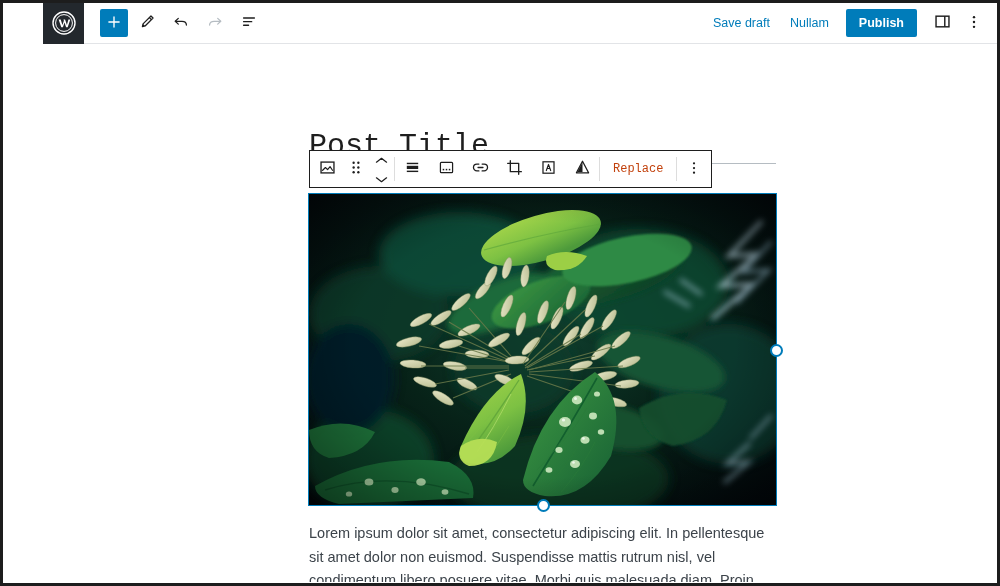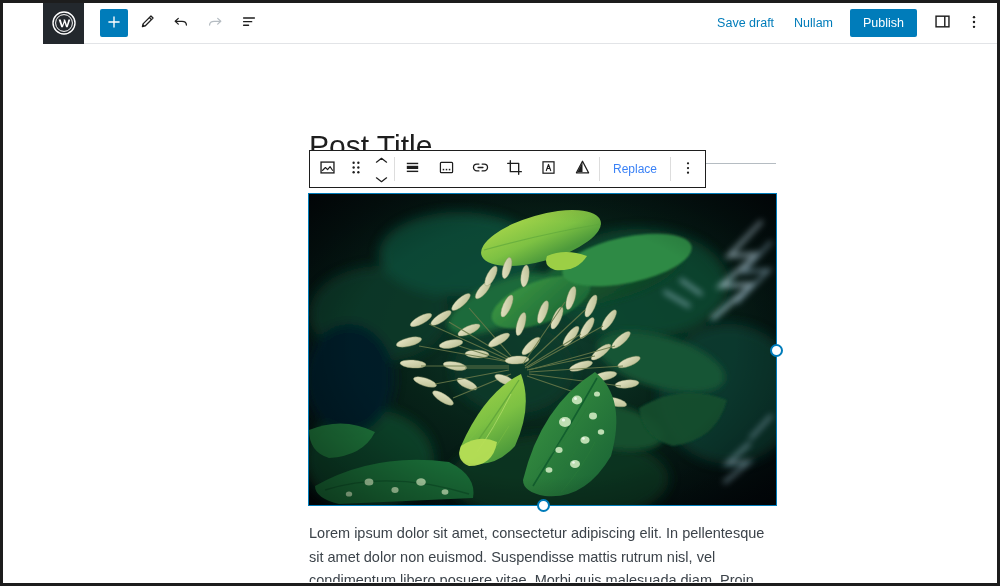--- a/index.html
+++ b/index.html
@@ -91,21 +91,21 @@
     white-space: nowrap;
   }
 
   .publish-btn {
     background: #007cba;
     color: #ffffff;
     border: none;
     border-radius: 2px;
     font-family: "Liberation Sans", sans-serif;
     font-size: 12.5px;
-    font-weight: normal;
+    font-weight: bold;
     padding: 7px 13px;
     margin-left: 6px;
     margin-right: 8px;
     cursor: pointer;
   }
 
   .icon-btn {
     width: 30px;
     height: 30px;
     display: flex;
@@ -123,21 +123,21 @@
     height: 538px;
     background: #ffffff;
     overflow: hidden;
   }
 
   .post-title {
     position: absolute;
     left: 266px;
     top: 84px;
     width: 467px;
-    font-family: Liberation Sans, sans-serif;
+    font-family: Liberation Mono, monospace;
     font-size: 30px;
     line-height: 36px;
     color: #1e1e1e;
     white-space: nowrap;
   }
   .title-underline {
     position: absolute;
     left: 266px;
     top: 119px;
     width: 467px;
@@ -183,23 +183,23 @@
   }
   .tb-btn.narrow { width: 24px; }
   .tb-btn.mover {
     width: 26px;
     flex-direction: column;
     gap: 1px;
   }
   .tb-replace {
     background: none;
     border: none;
-    font-family: Liberation Sans, sans-serif;
+    font-family: Liberation Mono, monospace;
     font-size: 12px;
-    color: #3b82f6;
+    color: #c2410c;
     padding: 0 13px;
     cursor: pointer;
     height: 36px;
     white-space: nowrap;
   }
 
   
   .image-block {
     position: absolute;
     left: 266px;

